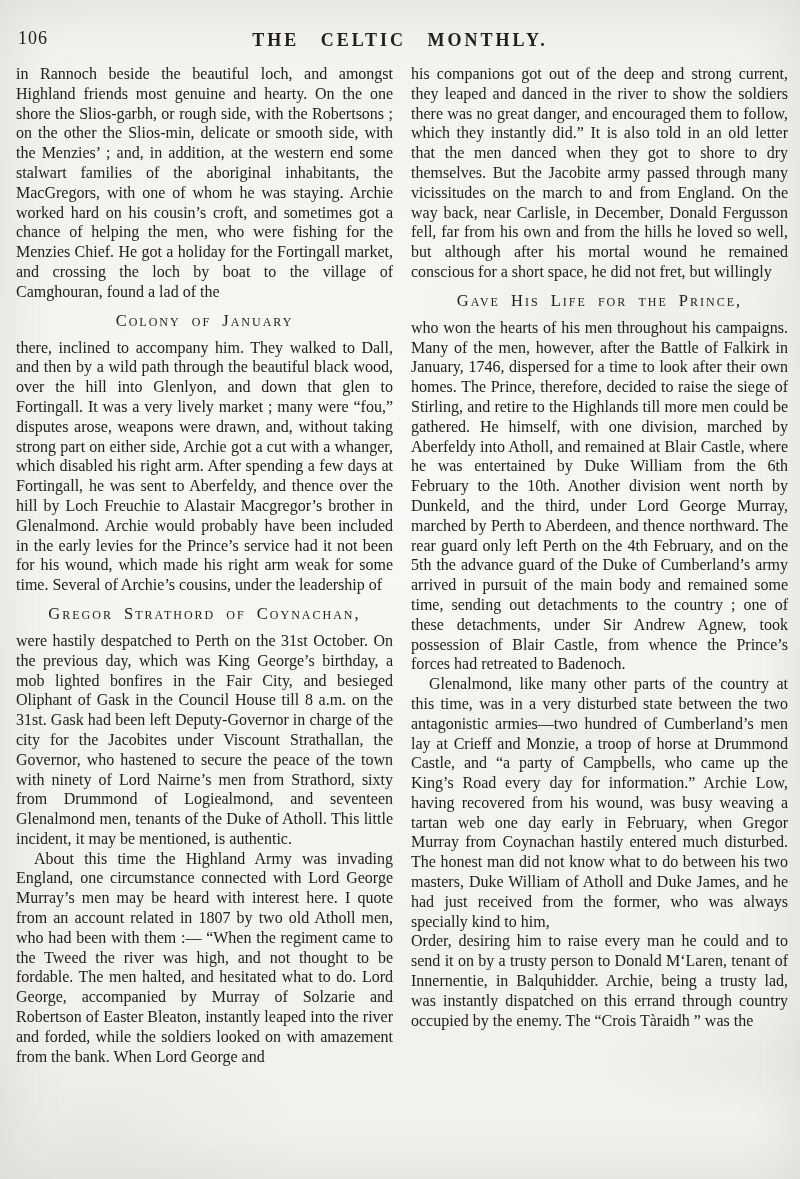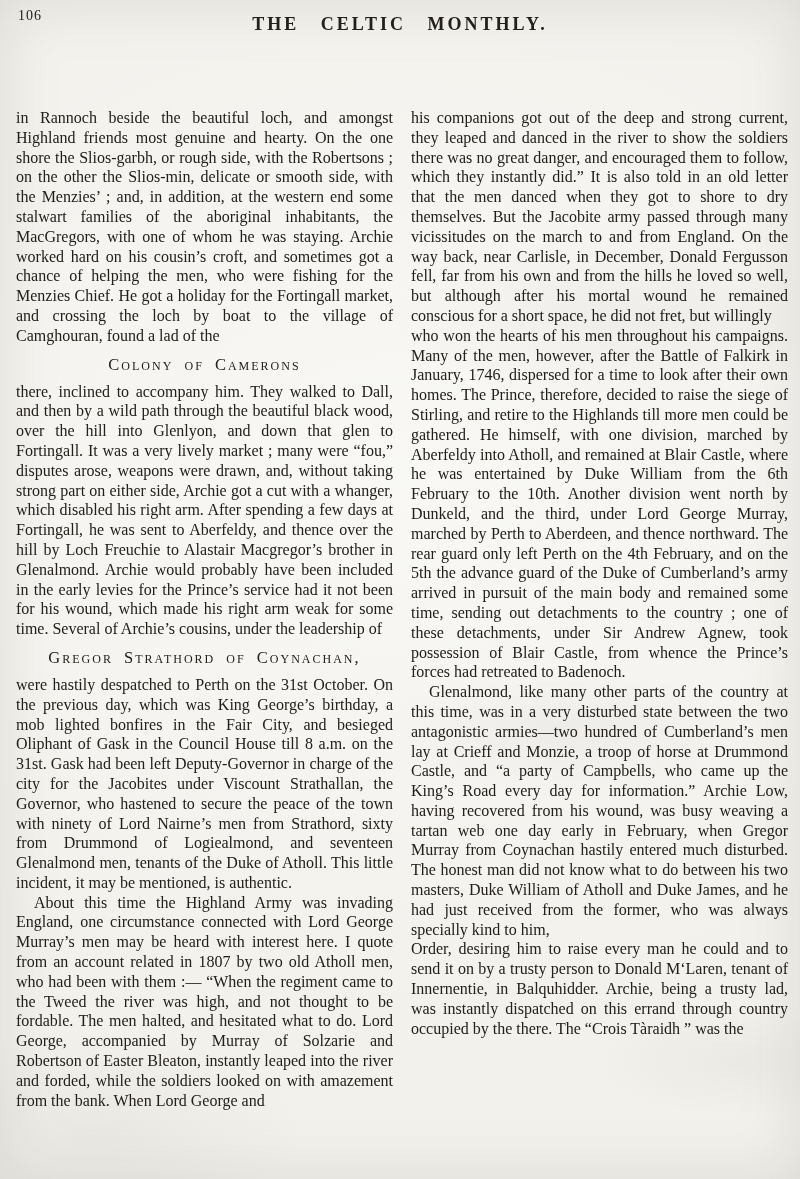--- a/index.html
+++ b/index.html
@@ -26,38 +26,37 @@
     overflow: hidden;
   }
   .page-header {
     position: relative;
     padding-top: 14px;
     height: 46px;
   }
   .page-number {
     position: absolute;
     left: 18px;
-    top: 8px;
-    font-size: 14px;
+    top: 28px;
+    font-size: 18px;
     letter-spacing: 1px;
   }
   .page-title {
-    margin: 0;
+    margin: 16px;
     text-align: center;
     font-size: 18px;
     font-weight: 700;
     letter-spacing: 3px;
     word-spacing: 14px;
   }
   .page-body {
     display: flex;
     gap: 18px;
     padding: 4px 12px 0 16px;
     box-sizing: border-box;
-    margin-top: 44px;
   }
   .column {
     flex: 1 1 0;
     font-size: 16px;
     line-height: 19.8px;
     text-align: justify;
   }
   .column p {
     margin: 0;
     text-align: justify;
@@ -80,26 +79,27 @@
 <body>
 
 <div class="page">
   <header class="page-header">
     <span class="page-number">106</span>
     <h1 class="page-title">THE CELTIC MONTHLY.</h1>
   </header>
   <main class="page-body">
     <section class="column">
         <p class="">in Rannoch beside the beautiful loch, and amongst Highland friends most genuine and hearty.  On the one shore the Slios-garbh, or rough side, with the Robertsons ; on the other the Slios-min, delicate or smooth side, with the Menzies’ ; and, in addition, at the western end some stalwart families of the aboriginal inhabitants, the MacGregors, with one of whom he was staying.  Archie worked hard on his cousin’s croft, and sometimes got a chance of helping the men, who were fishing for the Menzies Chief. He got a holiday for the Fortingall market, and crossing the loch by boat to the village of Camghouran, found a lad of the</p>
-        <h2 class="section-heading">Colony of Camerons</h2>
+        <h2 class="section-heading">Colony of January</h2>
         <p class="">there, inclined to accompany him.  They walked to Dall, and then by a wild path through the beautiful black wood, over the hill into Glenlyon, and down that glen to Fortingall.  It was a very lively market ; many were “fou,” disputes arose, weapons were drawn, and, without taking strong part on either side, Archie got a cut with a whanger, which disabled his right arm.  After spending a few days at Fortingall, he was sent to Aberfeldy, and thence over the hill by Loch Freuchie to Alastair Macgregor’s brother in Glenalmond.  Archie would probably have been included in the early levies for the Prince’s service had it not been for his wound, which made his right arm weak for some time.  Several of Archie’s cousins, under the leadership of</p>
         <h2 class="section-heading">Gregor Strathord of Coynachan,</h2>
         <p class="">were hastily despatched to Perth on the 31st October.  On the previous day, which was King George’s birthday, a mob lighted bonfires in the Fair City, and besieged Oliphant of Gask in the Council House till 8 a.m. on the 31st.  Gask had been left Deputy-Governor in charge of the city for the Jacobites under Viscount Strathallan, the Governor, who hastened to secure the peace of the town with ninety of Lord Nairne’s men from Strathord, sixty from Drummond of Logiealmond, and seventeen Glenalmond men, tenants of the Duke of Atholl.  This little incident, it may be mentioned, is authentic.</p>
         <p class="indent">About this time the Highland Army was invading England, one circumstance connected with Lord George Murray’s men may be heard with interest here.  I quote from an account related in 1807 by two old Atholl men, who had been with them :— “When the regiment came to the Tweed the river was high, and not thought to be fordable.  The men halted, and hesitated what to do.  Lord George, accompanied by Murray of Solzarie and Robertson of Easter Bleaton, instantly leaped into the river and forded, while the soldiers looked on with amazement from the bank.   When Lord George and</p>
       </section>
     <section class="column">
         <p class="">his companions got out of the deep and strong current, they leaped and danced in the river to show the soldiers there was no great danger, and encouraged them to follow, which they instantly did.”   It is also told in an old letter that the men danced when they got to shore to dry themselves.   But the Jacobite army passed through many vicissitudes on the march to and from England.  On the way back, near Carlisle, in December, Donald Fergusson fell, far from his own and from the hills he loved so well, but although after his mortal wound he remained conscious for a short space, he did not fret, but willingly</p>
+        <h2 class="section-heading">Gave His Life for the Prince,</h2>
         <p class="">who won the hearts of his men throughout his campaigns.  Many of the men, however, after the Battle of Falkirk in January, 1746, dispersed for a time to look after their own homes.  The Prince, therefore, decided to raise the siege of Stirling, and retire to the Highlands till more men could be gathered.  He himself, with one division, marched by Aberfeldy into Atholl, and remained at Blair Castle, where he was entertained by Duke William from the 6th February to the 10th.  Another division went north by Dunkeld, and the third, under Lord George Murray, marched by Perth to Aberdeen, and thence northward.  The rear guard only left Perth on the 4th February, and on the 5th the advance guard of the Duke of Cumberland’s army arrived in pursuit of the main body and remained some time, sending out detachments to the country ; one of these detachments, under Sir Andrew Agnew, took possession of Blair Castle, from whence the Prince’s forces had retreated to Badenoch.</p>
         <p class="indent">Glenalmond, like many other parts of the country at this time, was in a very disturbed state between the two antagonistic armies—two hundred of Cumberland’s men lay at Crieff and Monzie, a troop of horse at Drummond Castle, and “a party of Campbells, who came up the King’s Road every day for information.”  Archie Low, having recovered from his wound, was busy weaving a tartan web one day early in February, when Gregor Murray from Coynachan hastily entered much disturbed.   The honest man did not know what to do between his two masters, Duke William of Atholl and Duke James, and he had just received from the former, who was always specially kind to him,</p>
-        <p class="">Order, desiring him to raise every man he could and to send it on by a trusty person to Donald M‘Laren, tenant of Innernentie, in Balquhidder. Archie, being a trusty lad, was instantly dispatched on this errand through country occupied by the there.   The “Crois Tàraidh ” was the</p>
+        <p class="">Order, desiring him to raise every man he could and to send it on by a trusty person to Donald M‘Laren, tenant of Innernentie, in Balquhidder. Archie, being a trusty lad, was instantly dispatched on this errand through country occupied by the enemy.   The “Crois Tàraidh ” was the</p>
       </section>
   </main>
 </div>
 
 </body></html>

